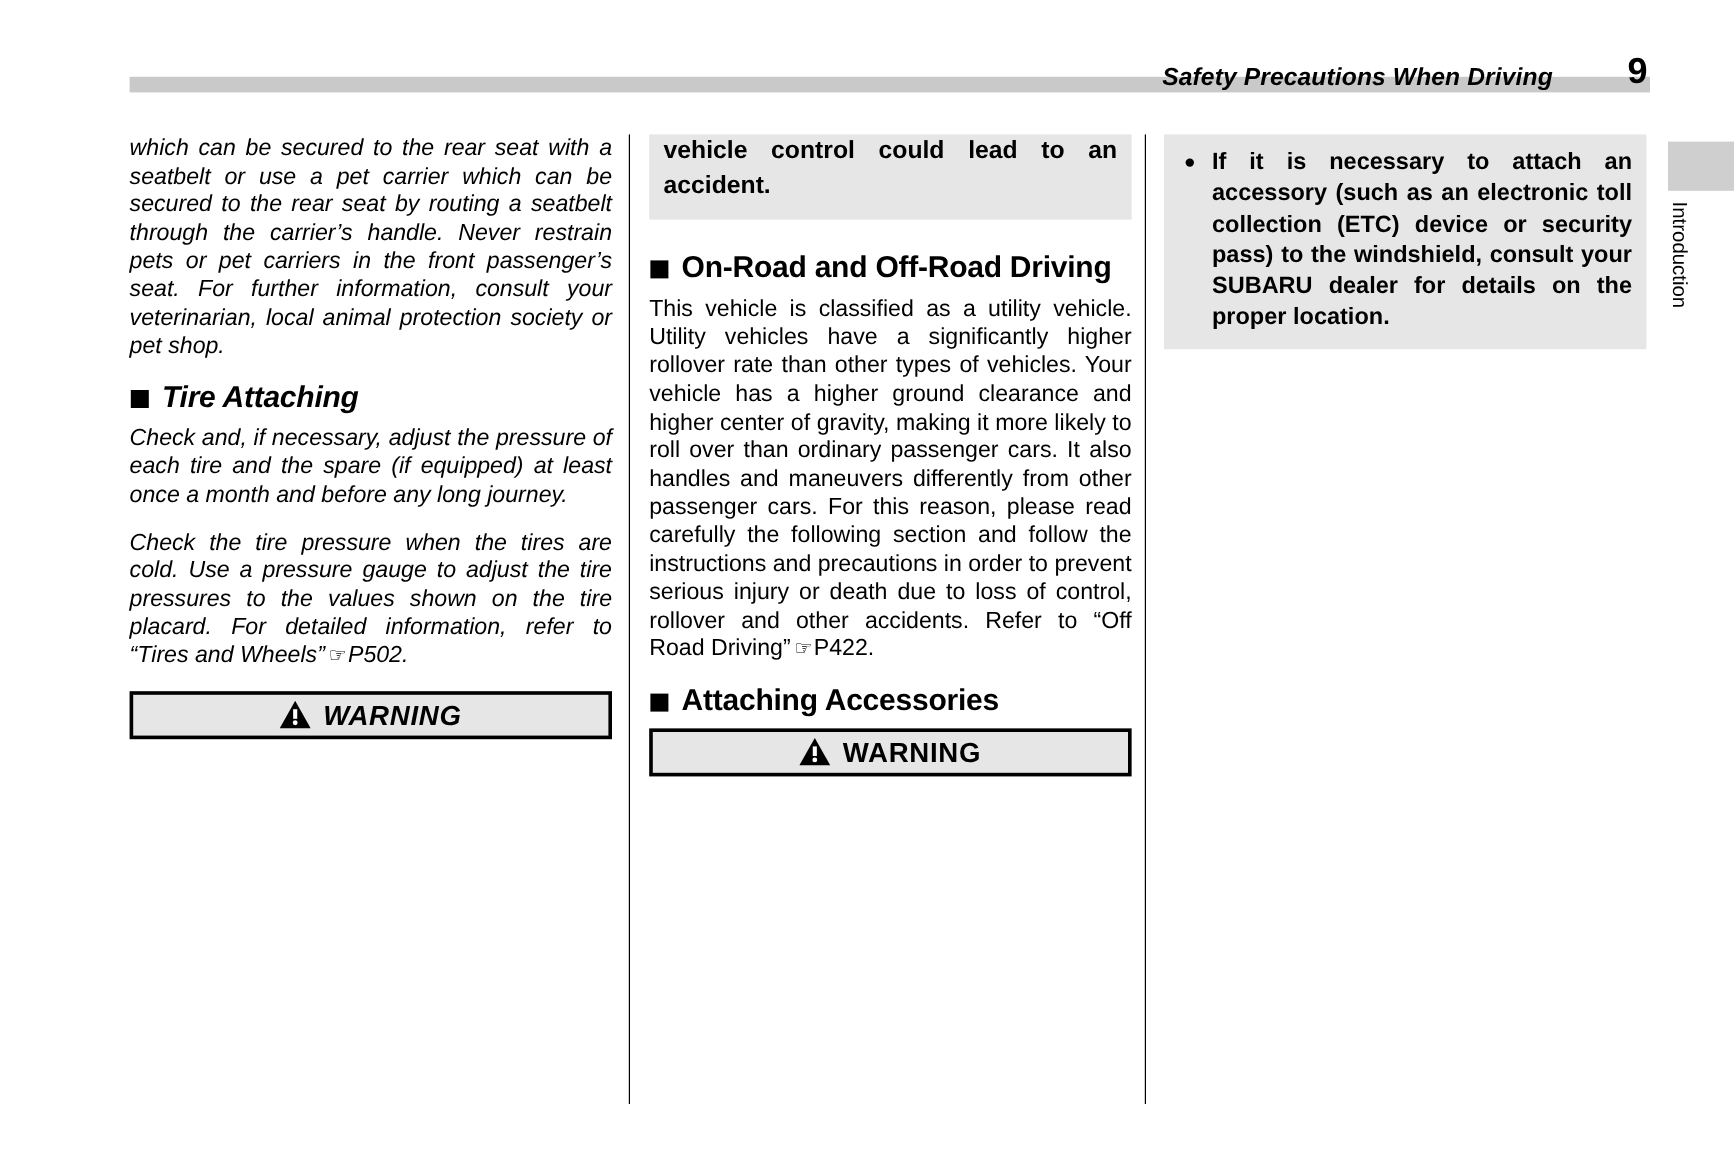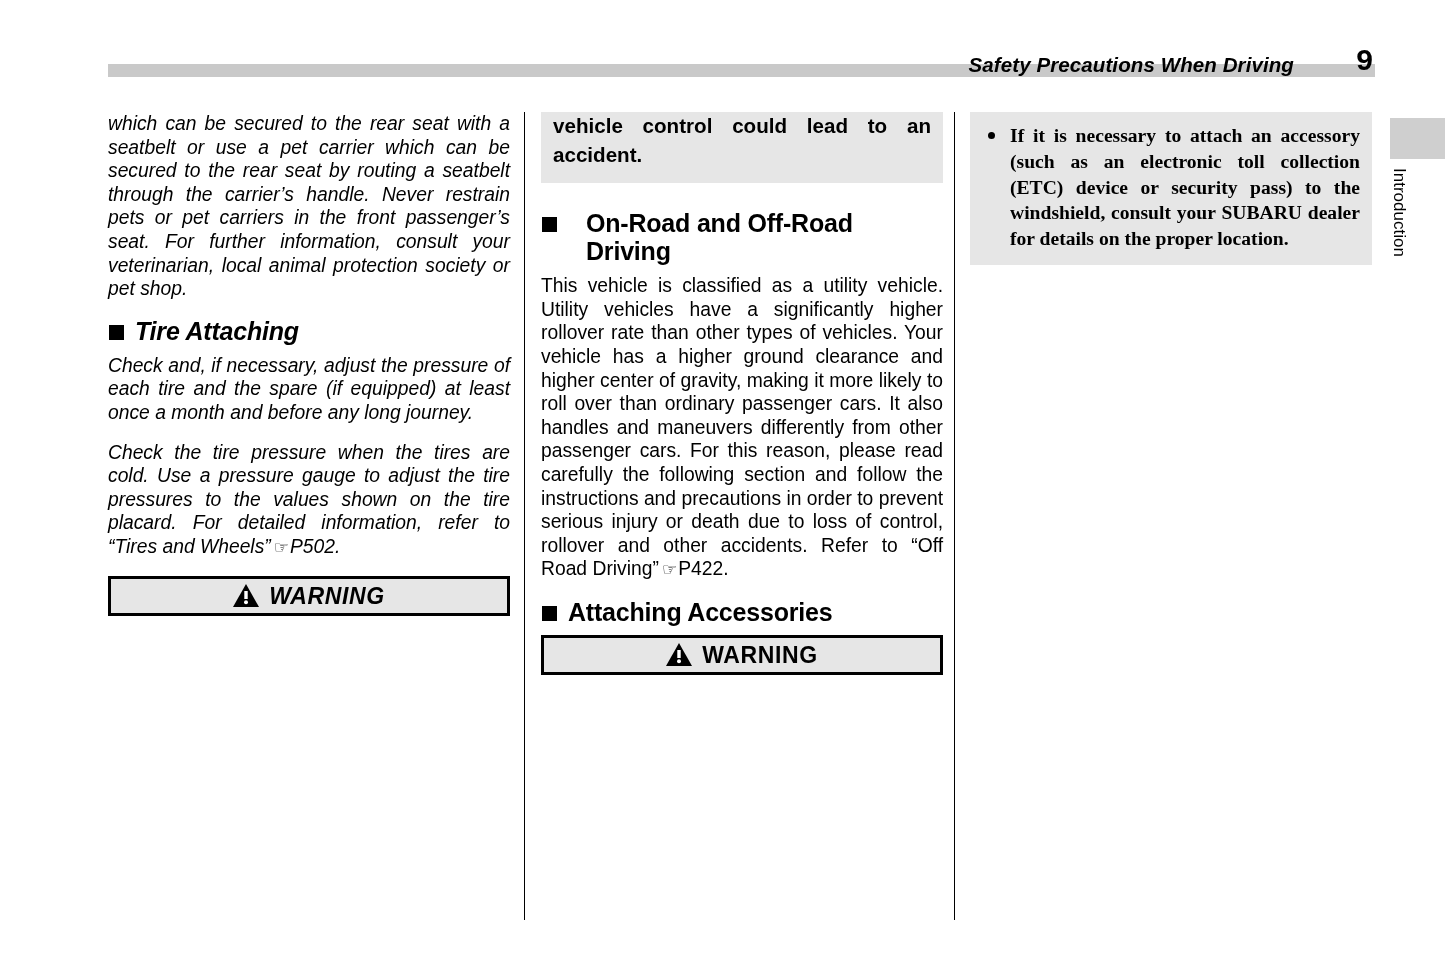--- a/index.html
+++ b/index.html
@@ -176,21 +176,20 @@
     width: 7px;
     height: 7px;
     border-radius: 50%;
     background: #000;
     margin: 9px 15px 0 8px;
   }
   .wb-text {
     flex: 1 1 auto;
     text-align: justify;
     text-justify: inter-word;
-    font-family: Liberation Serif, serif;
   }
 
   
   .ref-hand {
     font-family: "DejaVu Sans", sans-serif;
     font-size: 17px;
     padding: 0 1px 0 3px;
   }
   .nowrap { white-space: nowrap; }
 </style>
@@ -230,21 +229,21 @@
       </svg>
       <span class="wlabel">WARNING</span>
     </div>
 
   </div>
 
   <div class="col col-mid">
 
     <div class="warning-body cont-top">vehicle control could lead to an accident.</div>
 
-    <div class="section-head" style="margin-top:26px;gap:18px;">
+    <div class="section-head" style="margin-top:26px;">
       <span class="sq"></span>
       <span class="section-head-text">On-Road and Off-Road Driving</span>
     </div>
 
     <p class="body"><span>This vehicle is classified as a utility vehicle. Utility vehicles have a significantly higher rollover rate than other types of vehicles. Your vehicle has a higher ground clearance and higher center of gravity, making it more likely to roll over than ordinary passenger cars. It also handles and maneuvers differently from other passenger cars. For this reason, please read carefully the following section and follow the instructions and precautions in order to prevent serious injury or death due to loss of control, rollover and other accidents. Refer to “Off Road Driving”</span><span class="nowrap"><span class="ref-hand">☞</span><span>P422.</span></span></p>
 
     <div class="section-head tight-top">
       <span class="sq"></span>
       <span class="section-head-text">Attaching Accessories</span>
     </div>

